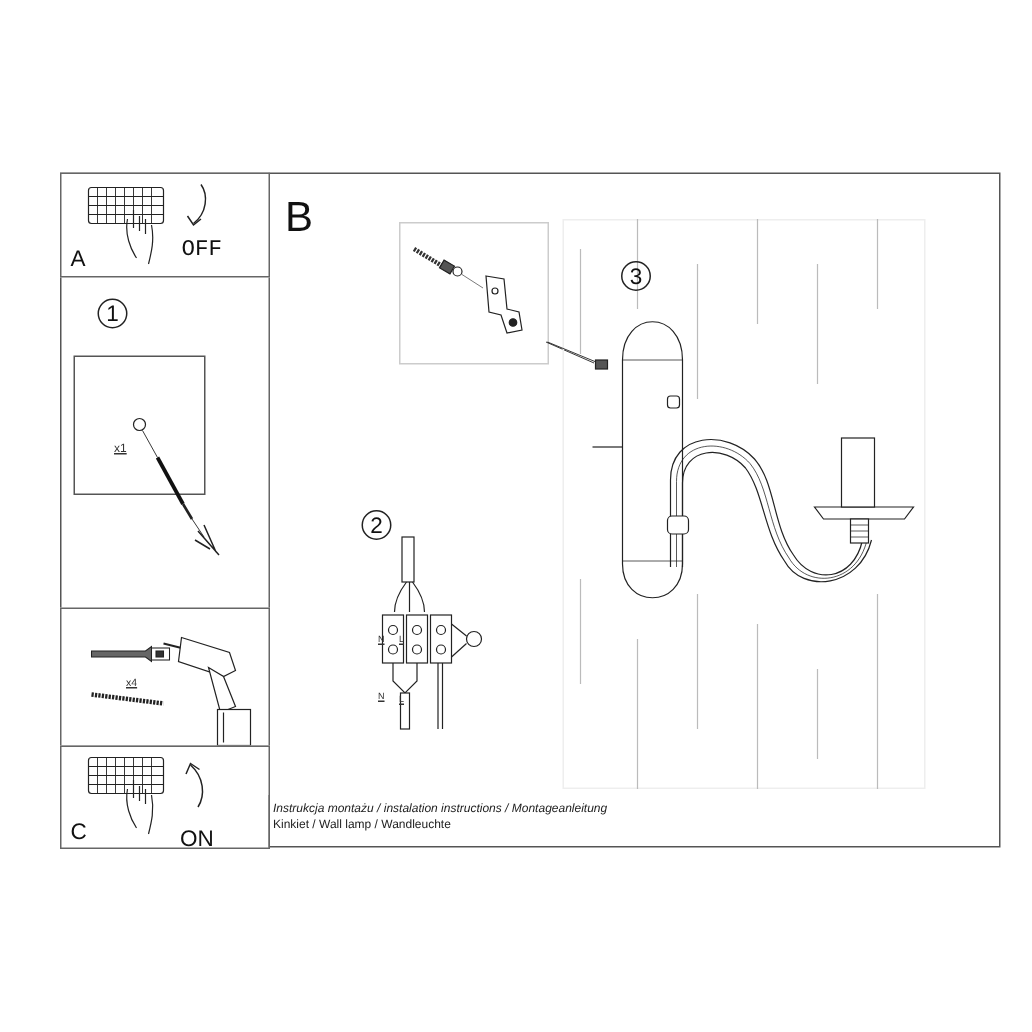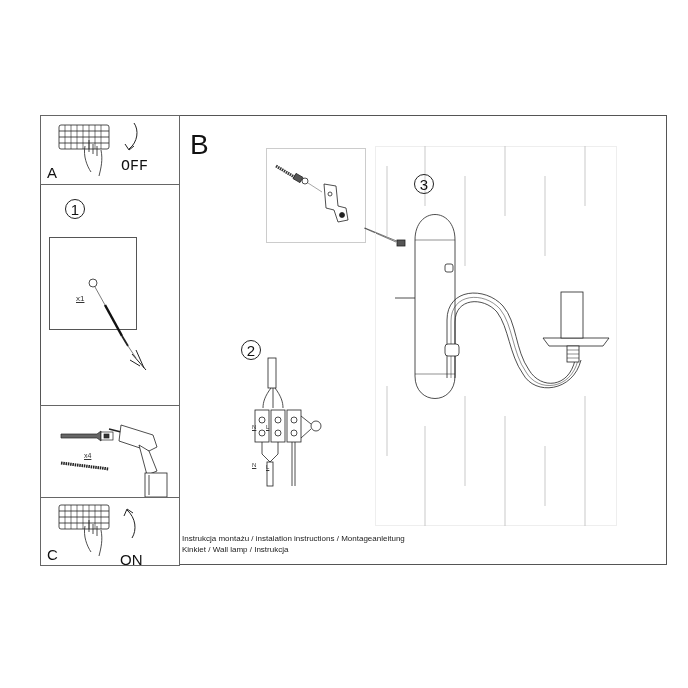--- a/index.html
+++ b/index.html
@@ -192,14 +192,14 @@
     <rect x="202" y="136" width="12" height="16"></rect>
     <g stroke-width="0.5">
       <line x1="202" y1="140" x2="214" y2="140"></line>
         <line x1="202" y1="144" x2="214" y2="144"></line>
         <line x1="202" y1="148" x2="214" y2="148"></line>
     </g>
   </g>
 </svg>
 
 <div class="abs" style="left:179px; top:530px; width:1px; height:35px; background:#666;"></div>
-<div class="abs small" style="left:182px; top:533px;">Instrukcja montażu / instalation instructions / Montageanleitung</div>
-<div class="abs small" style="left:182px; top:544px;">Kinkiet / Wall lamp / Instrukcja</div>
+<div class="abs small" style="left:182px; top:533px;font-style:italic;">Instrukcja montażu / instalation instructions / Montageanleitung</div>
+<div class="abs small" style="left:182px; top:544px;">Kinkiet / Wall lamp / Wandleuchte</div>
 
 </body></html>

